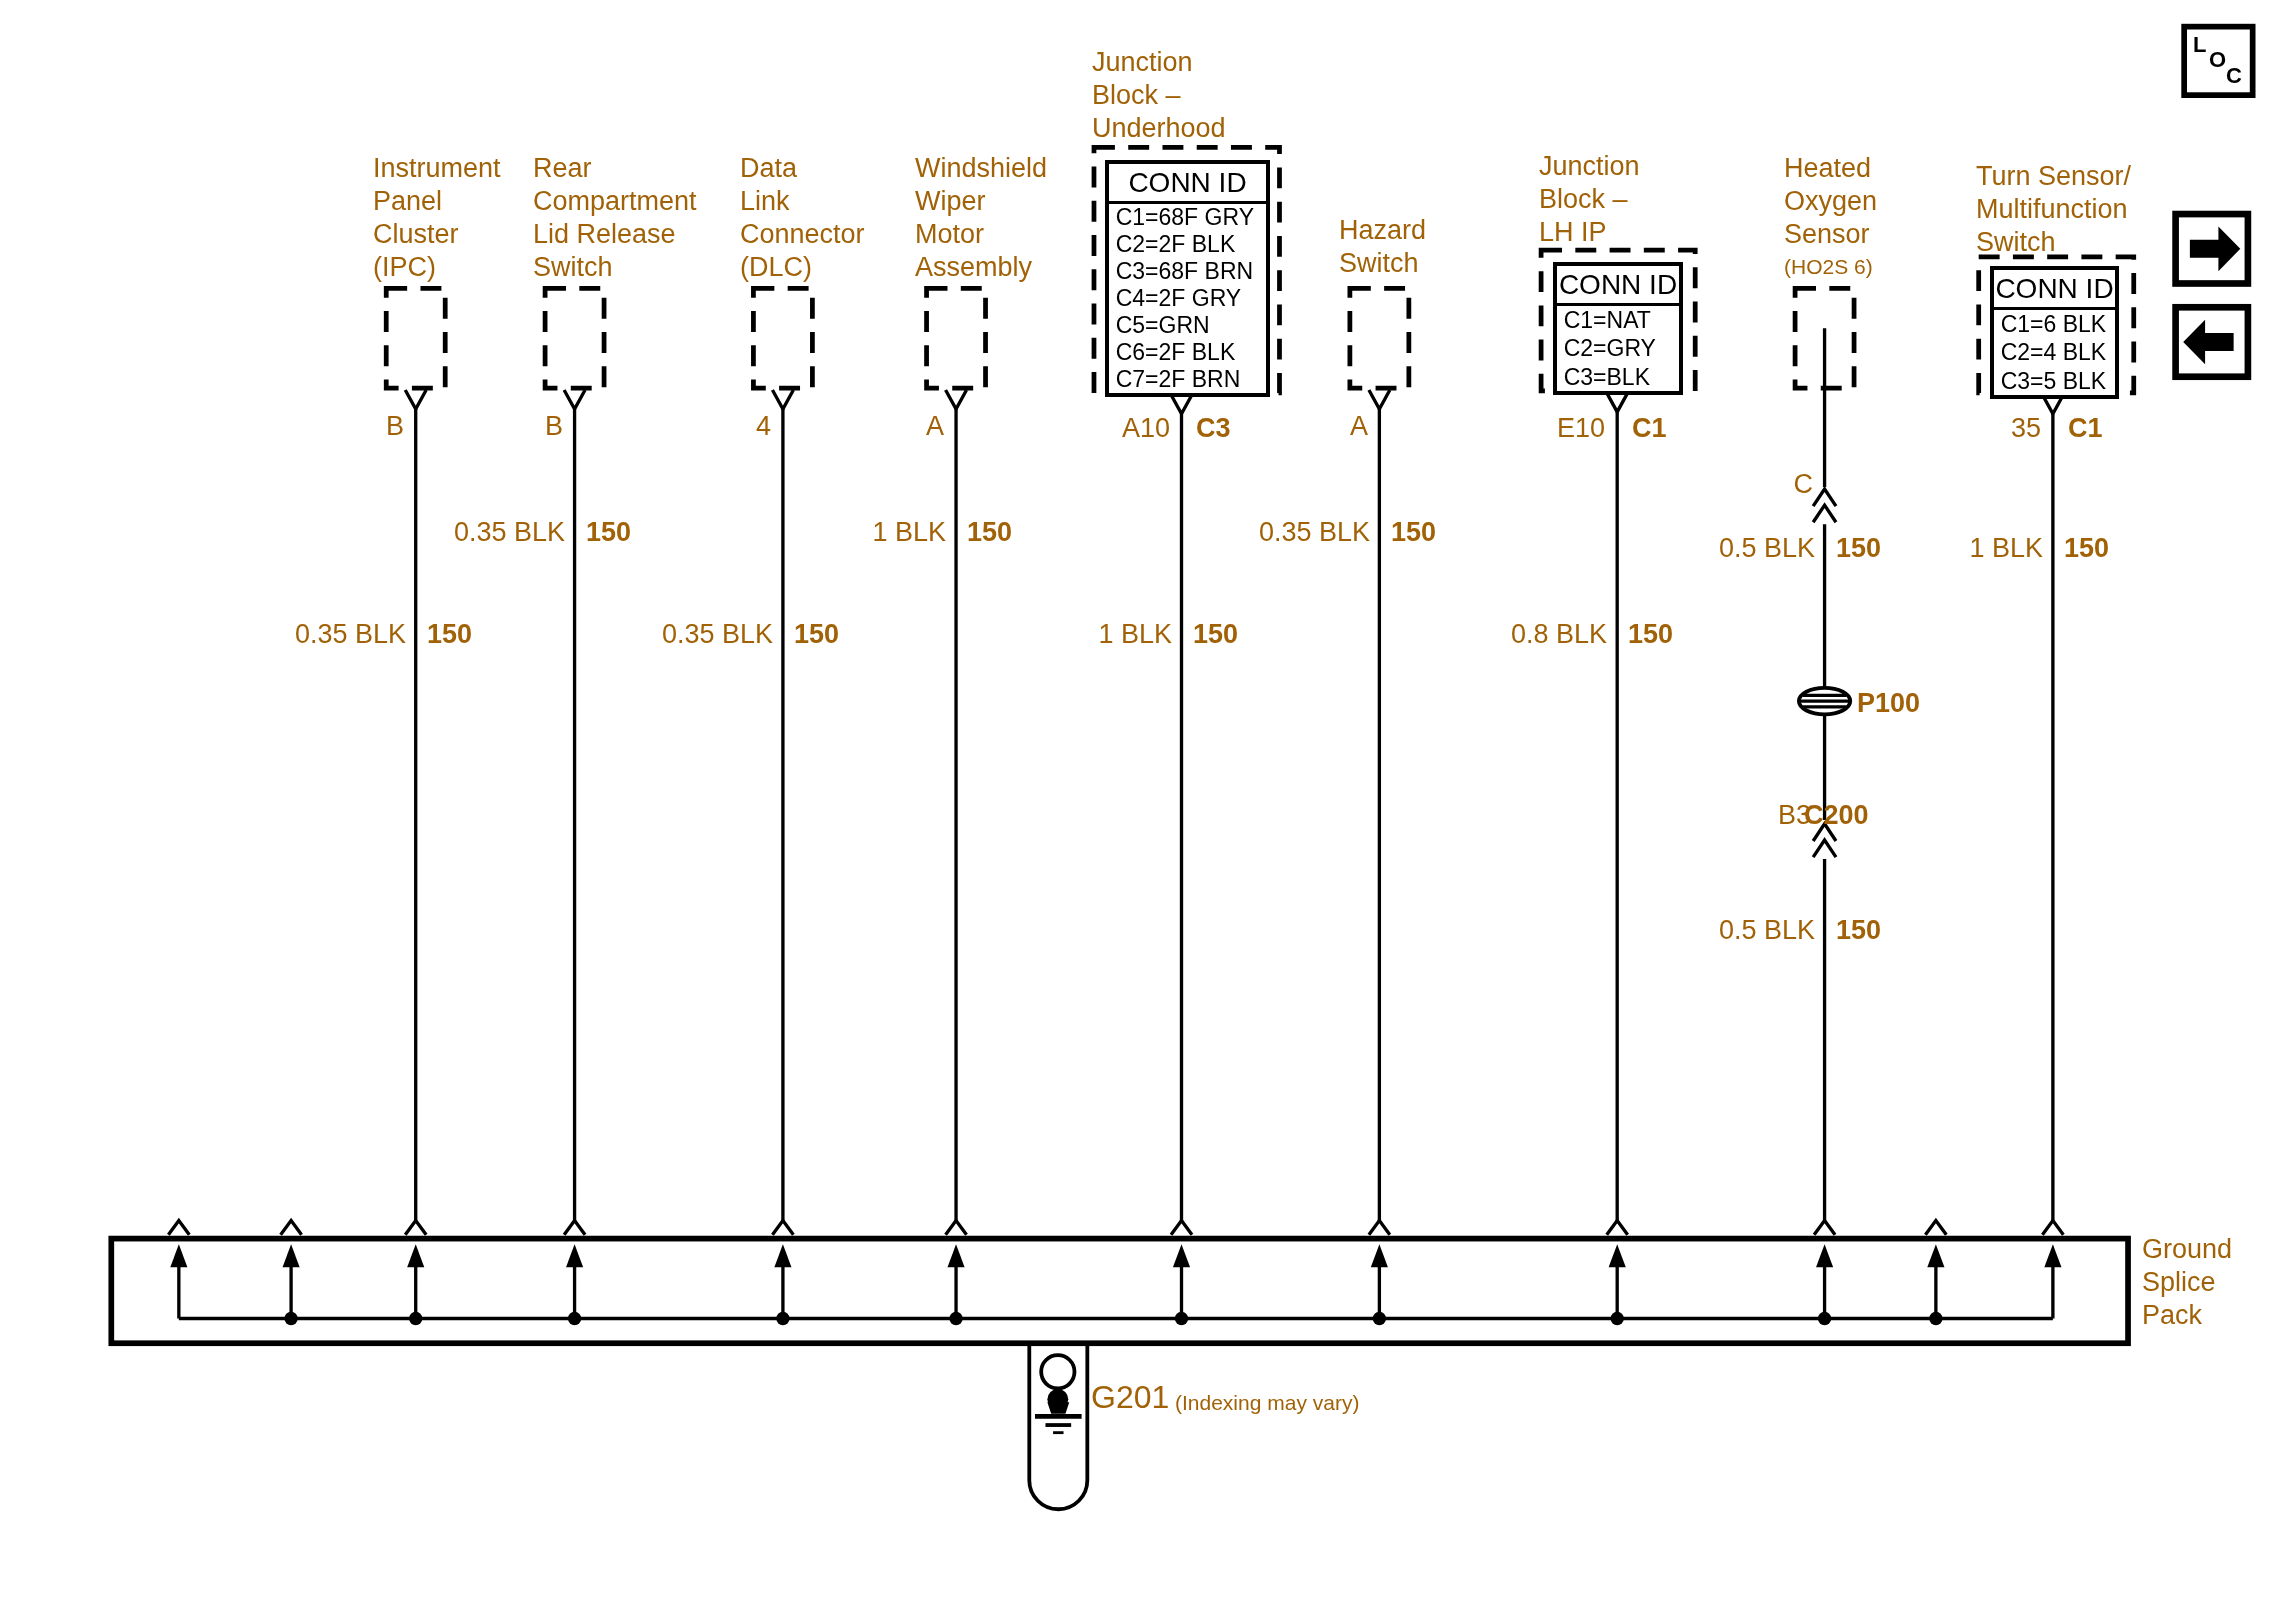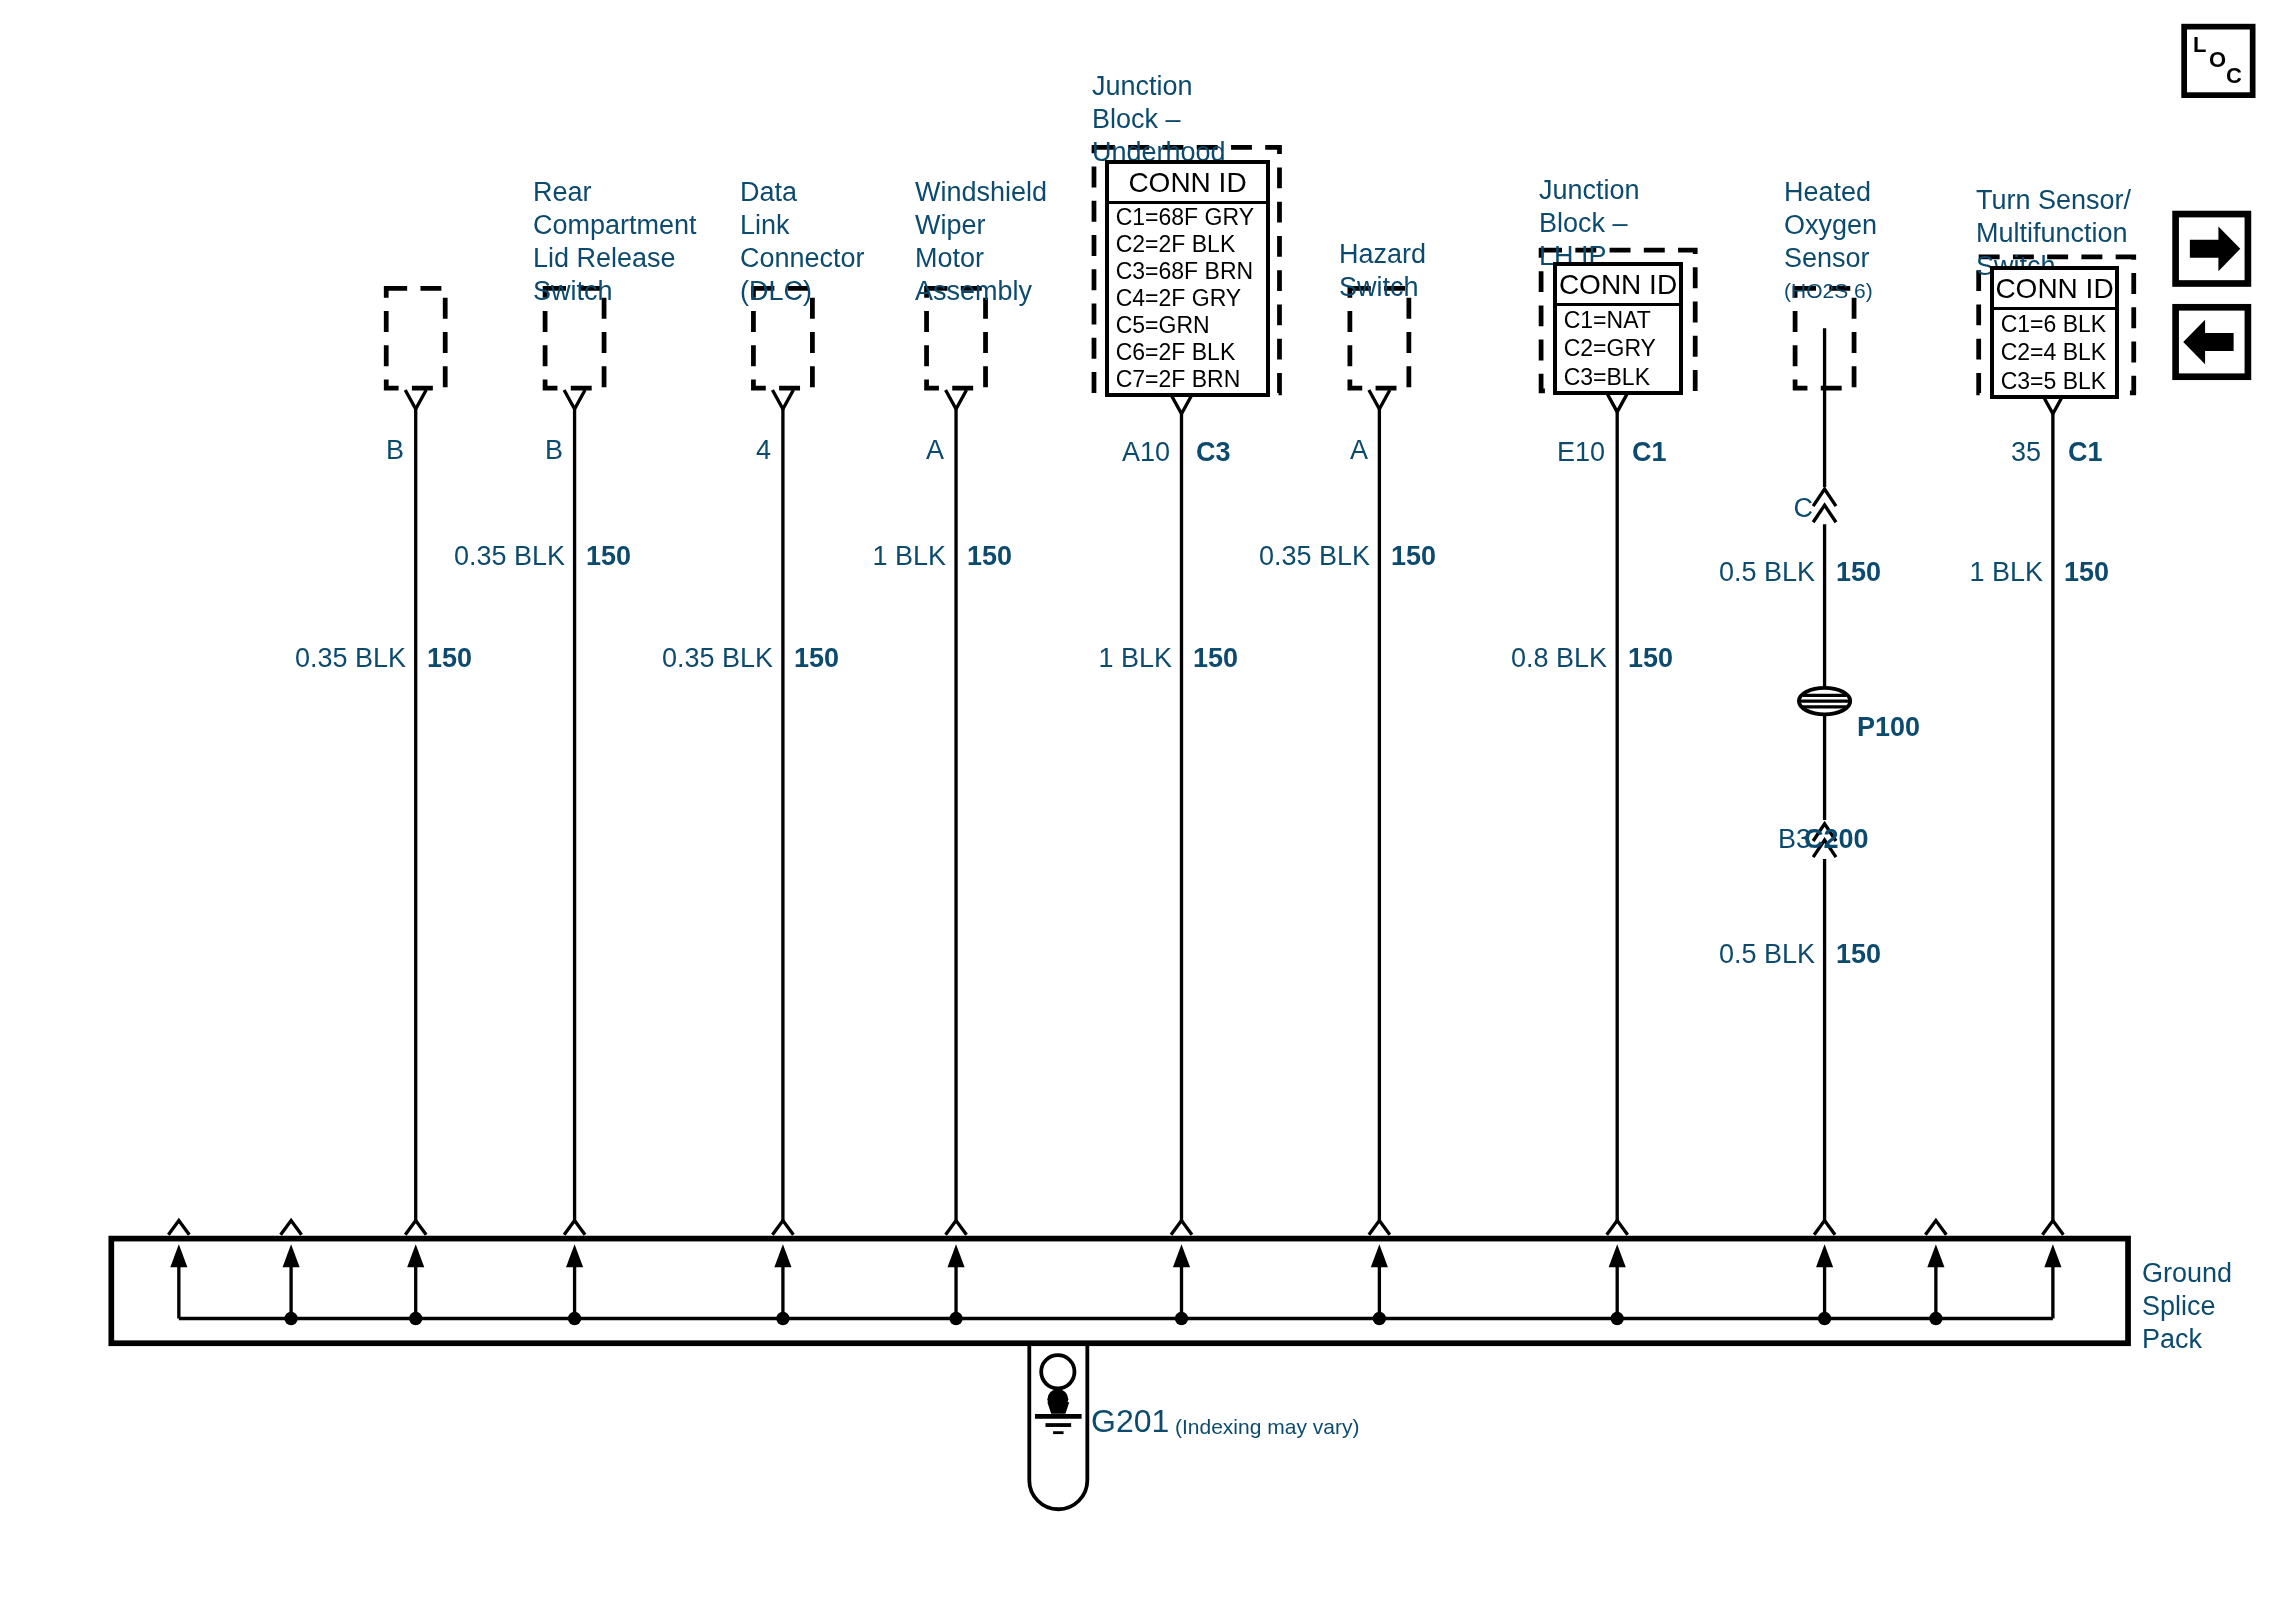--- a/index.html
+++ b/index.html
@@ -1,19 +1,19 @@
 <!DOCTYPE html>
 <html style="font-size:15px"><head>
 <meta charset="utf-8">
 <style>
   html,body{margin:0;padding:0;background:#fff;}
   #page{position:relative;width:2285px;height:1602px;background:#ffffff;
         font-family:"Liberation Sans", sans-serif;color:#000;overflow:hidden;}
   #wiring-svg{position:absolute;left:0;top:0;}
-  .t{position:absolute;font-size:27px;line-height:33px;white-space:pre-line;color:#0c4a6e;margin-top:24px;}
+  .t{position:absolute;font-size:27px;line-height:33px;white-space:pre-line;color:#a16207;}
   .ra{transform:translateX(-100%);white-space:nowrap;}
   .la{white-space:nowrap;font-weight:bold;}
   .small{font-size:21px;line-height:27px;}
   .big{font-size:32px;line-height:36px;}
   .conn-table{position:absolute;border:4.8px solid #000;background:#fff;box-sizing:border-box;}
   .conn-header{border-bottom:3.8px solid #000;text-align:center;font-size:28px;padding:2.9px 0 1.9px 0;white-space:nowrap;}
   .conn-row{font-size:23px;line-height:27px;padding-left:6.7px;white-space:nowrap;}
   .conn-row.tall{line-height:28.5px;}
   .loc-letter{position:absolute;font-size:22px;font-weight:bold;line-height:22px;}
 </style>
@@ -150,20 +150,24 @@
         <rect x="2287" y="225" width="76" height="73" stroke-width="7"></rect>
         <polygon fill="#000" stroke="none" points="2302,252 2332,252 2332,238 2355,261.5 2332,285 2332,271 2302,271"></polygon>
       </g>
       <g>
         <rect x="2287" y="323" width="76" height="73" stroke-width="7"></rect>
         <polygon fill="#000" stroke="none" points="2348,350 2318,350 2318,336 2295,359.5 2318,383 2318,369 2348,369"></polygon>
       </g>
     </g>
   </svg>
 
+  <div class="t" style="left:373px;top:152px">Instrument
+Panel
+Cluster
+(IPC)</div>
   <div class="t" style="left:533px;top:152px">Rear
 Compartment
 Lid Release
 Switch</div>
   <div class="t" style="left:915px;top:152px">Windshield
 Wiper
 Motor
 Assembly</div>
   <div class="t" style="left:740px;top:152px">Data
 Link

